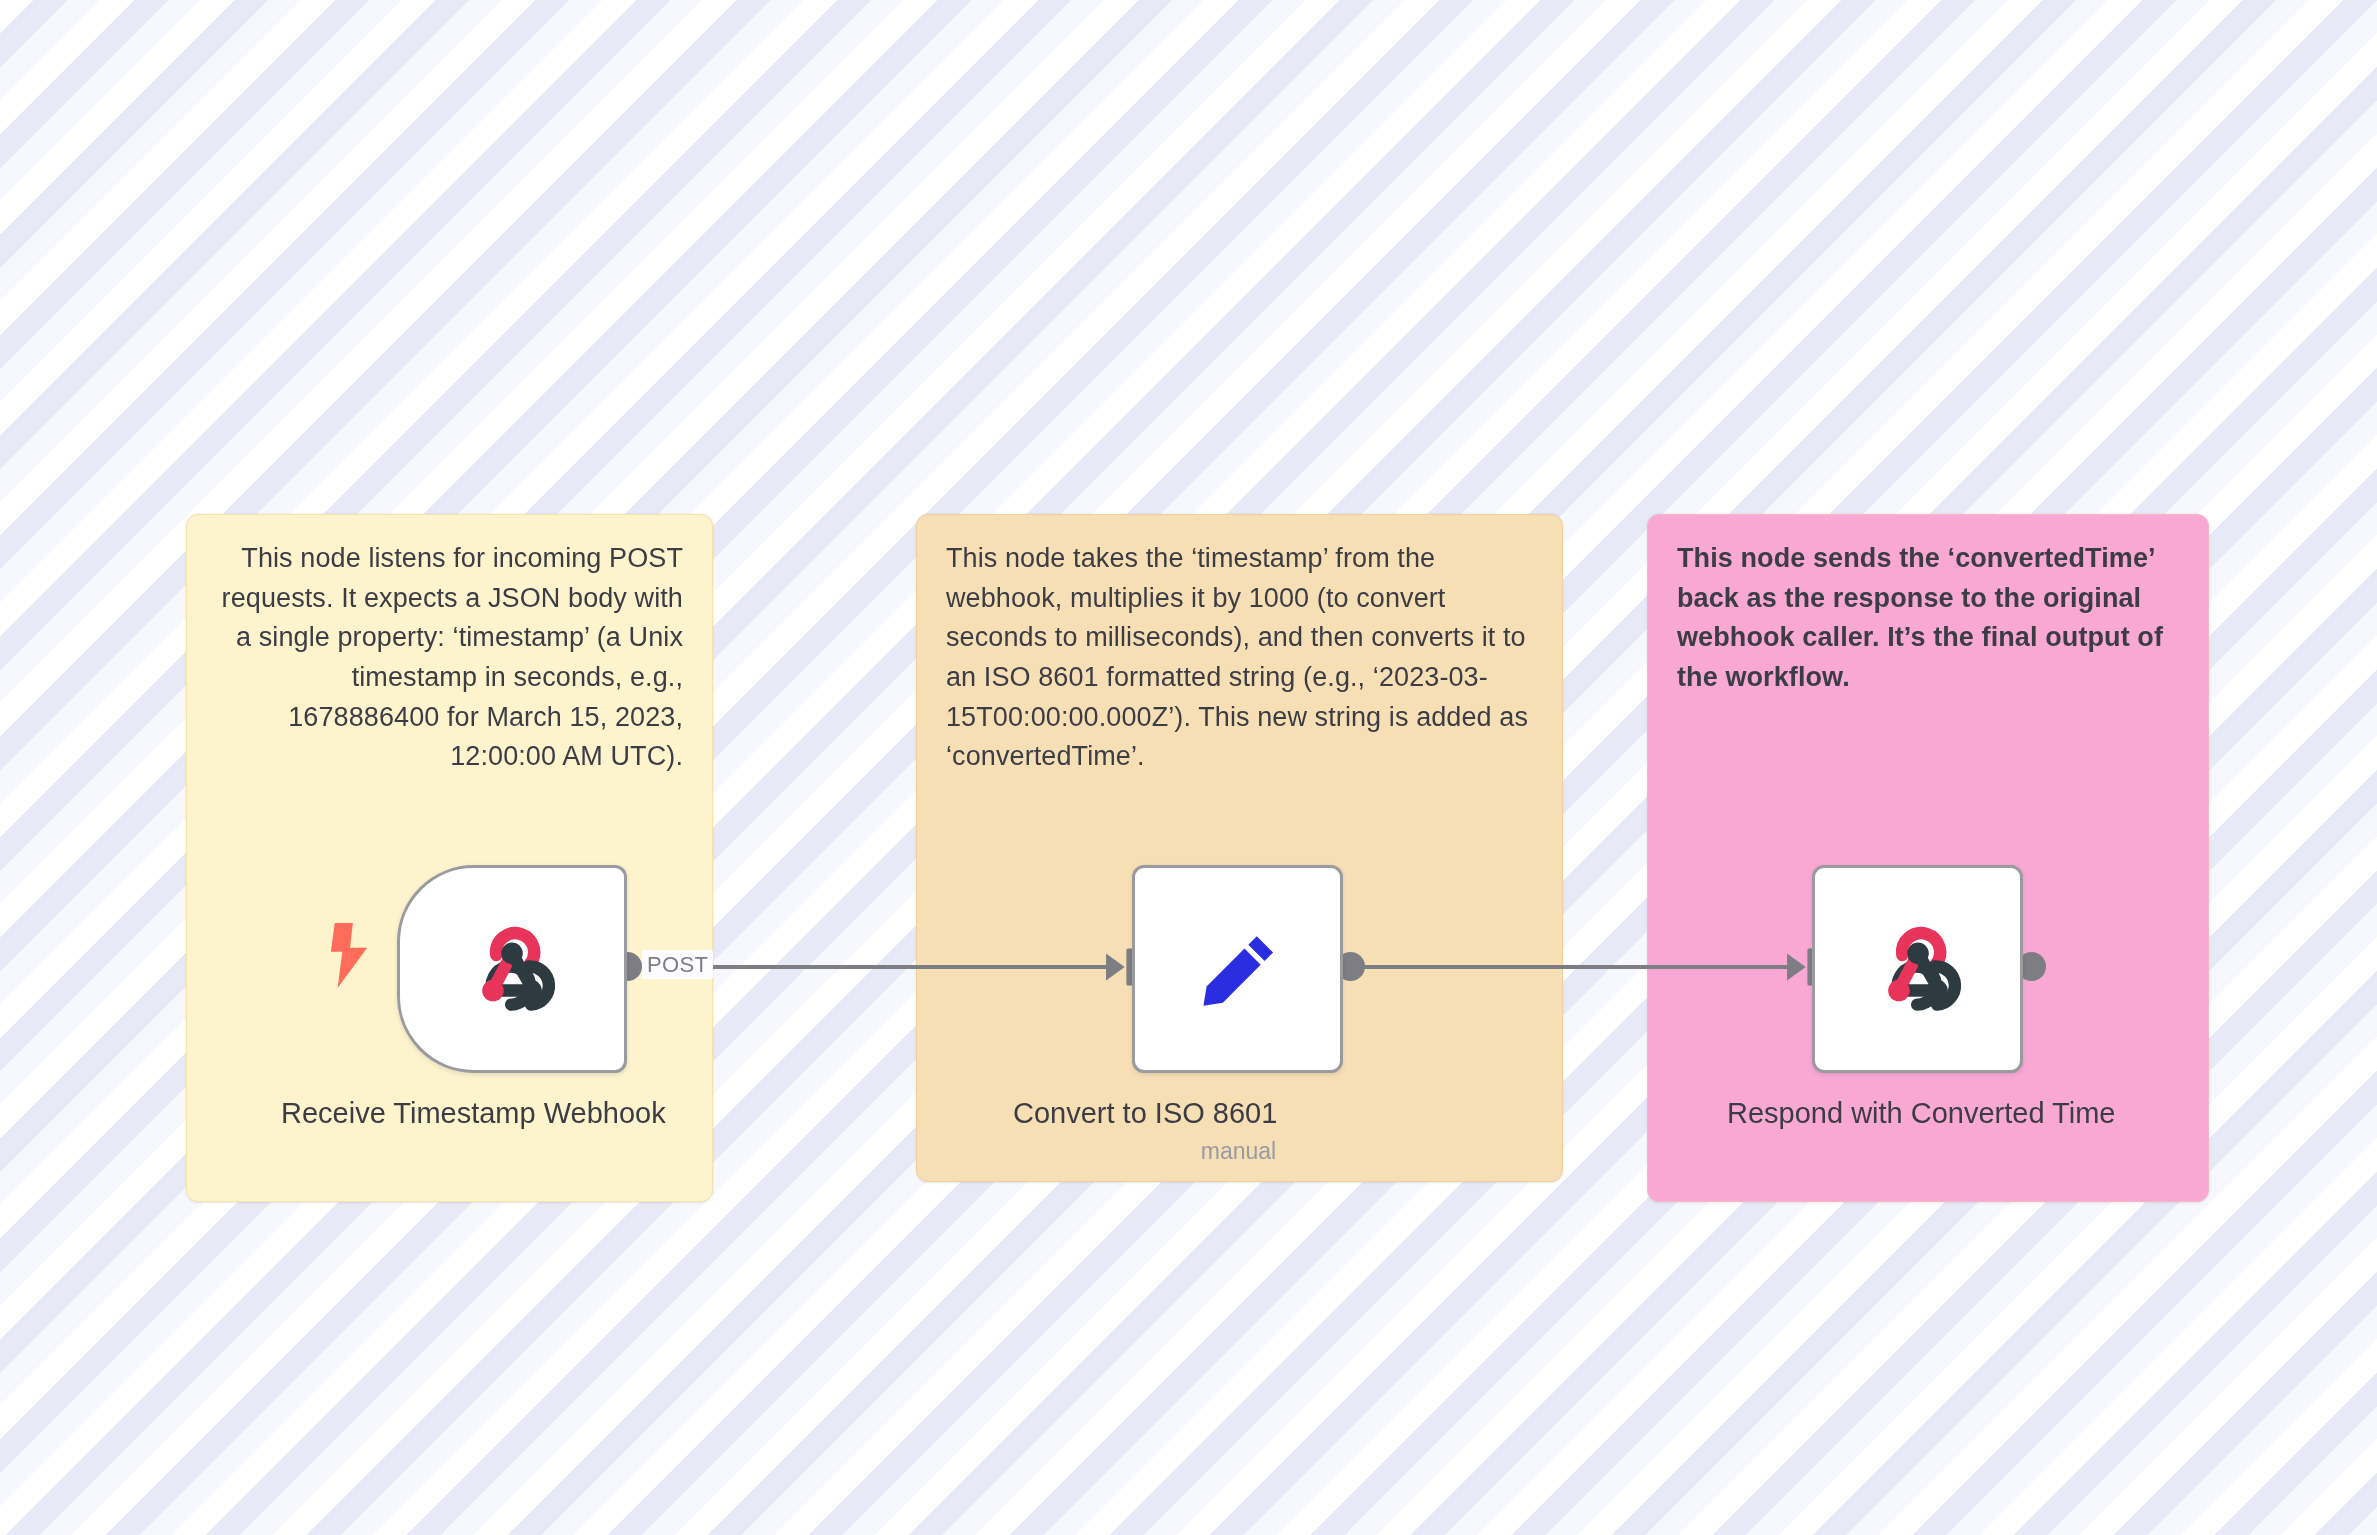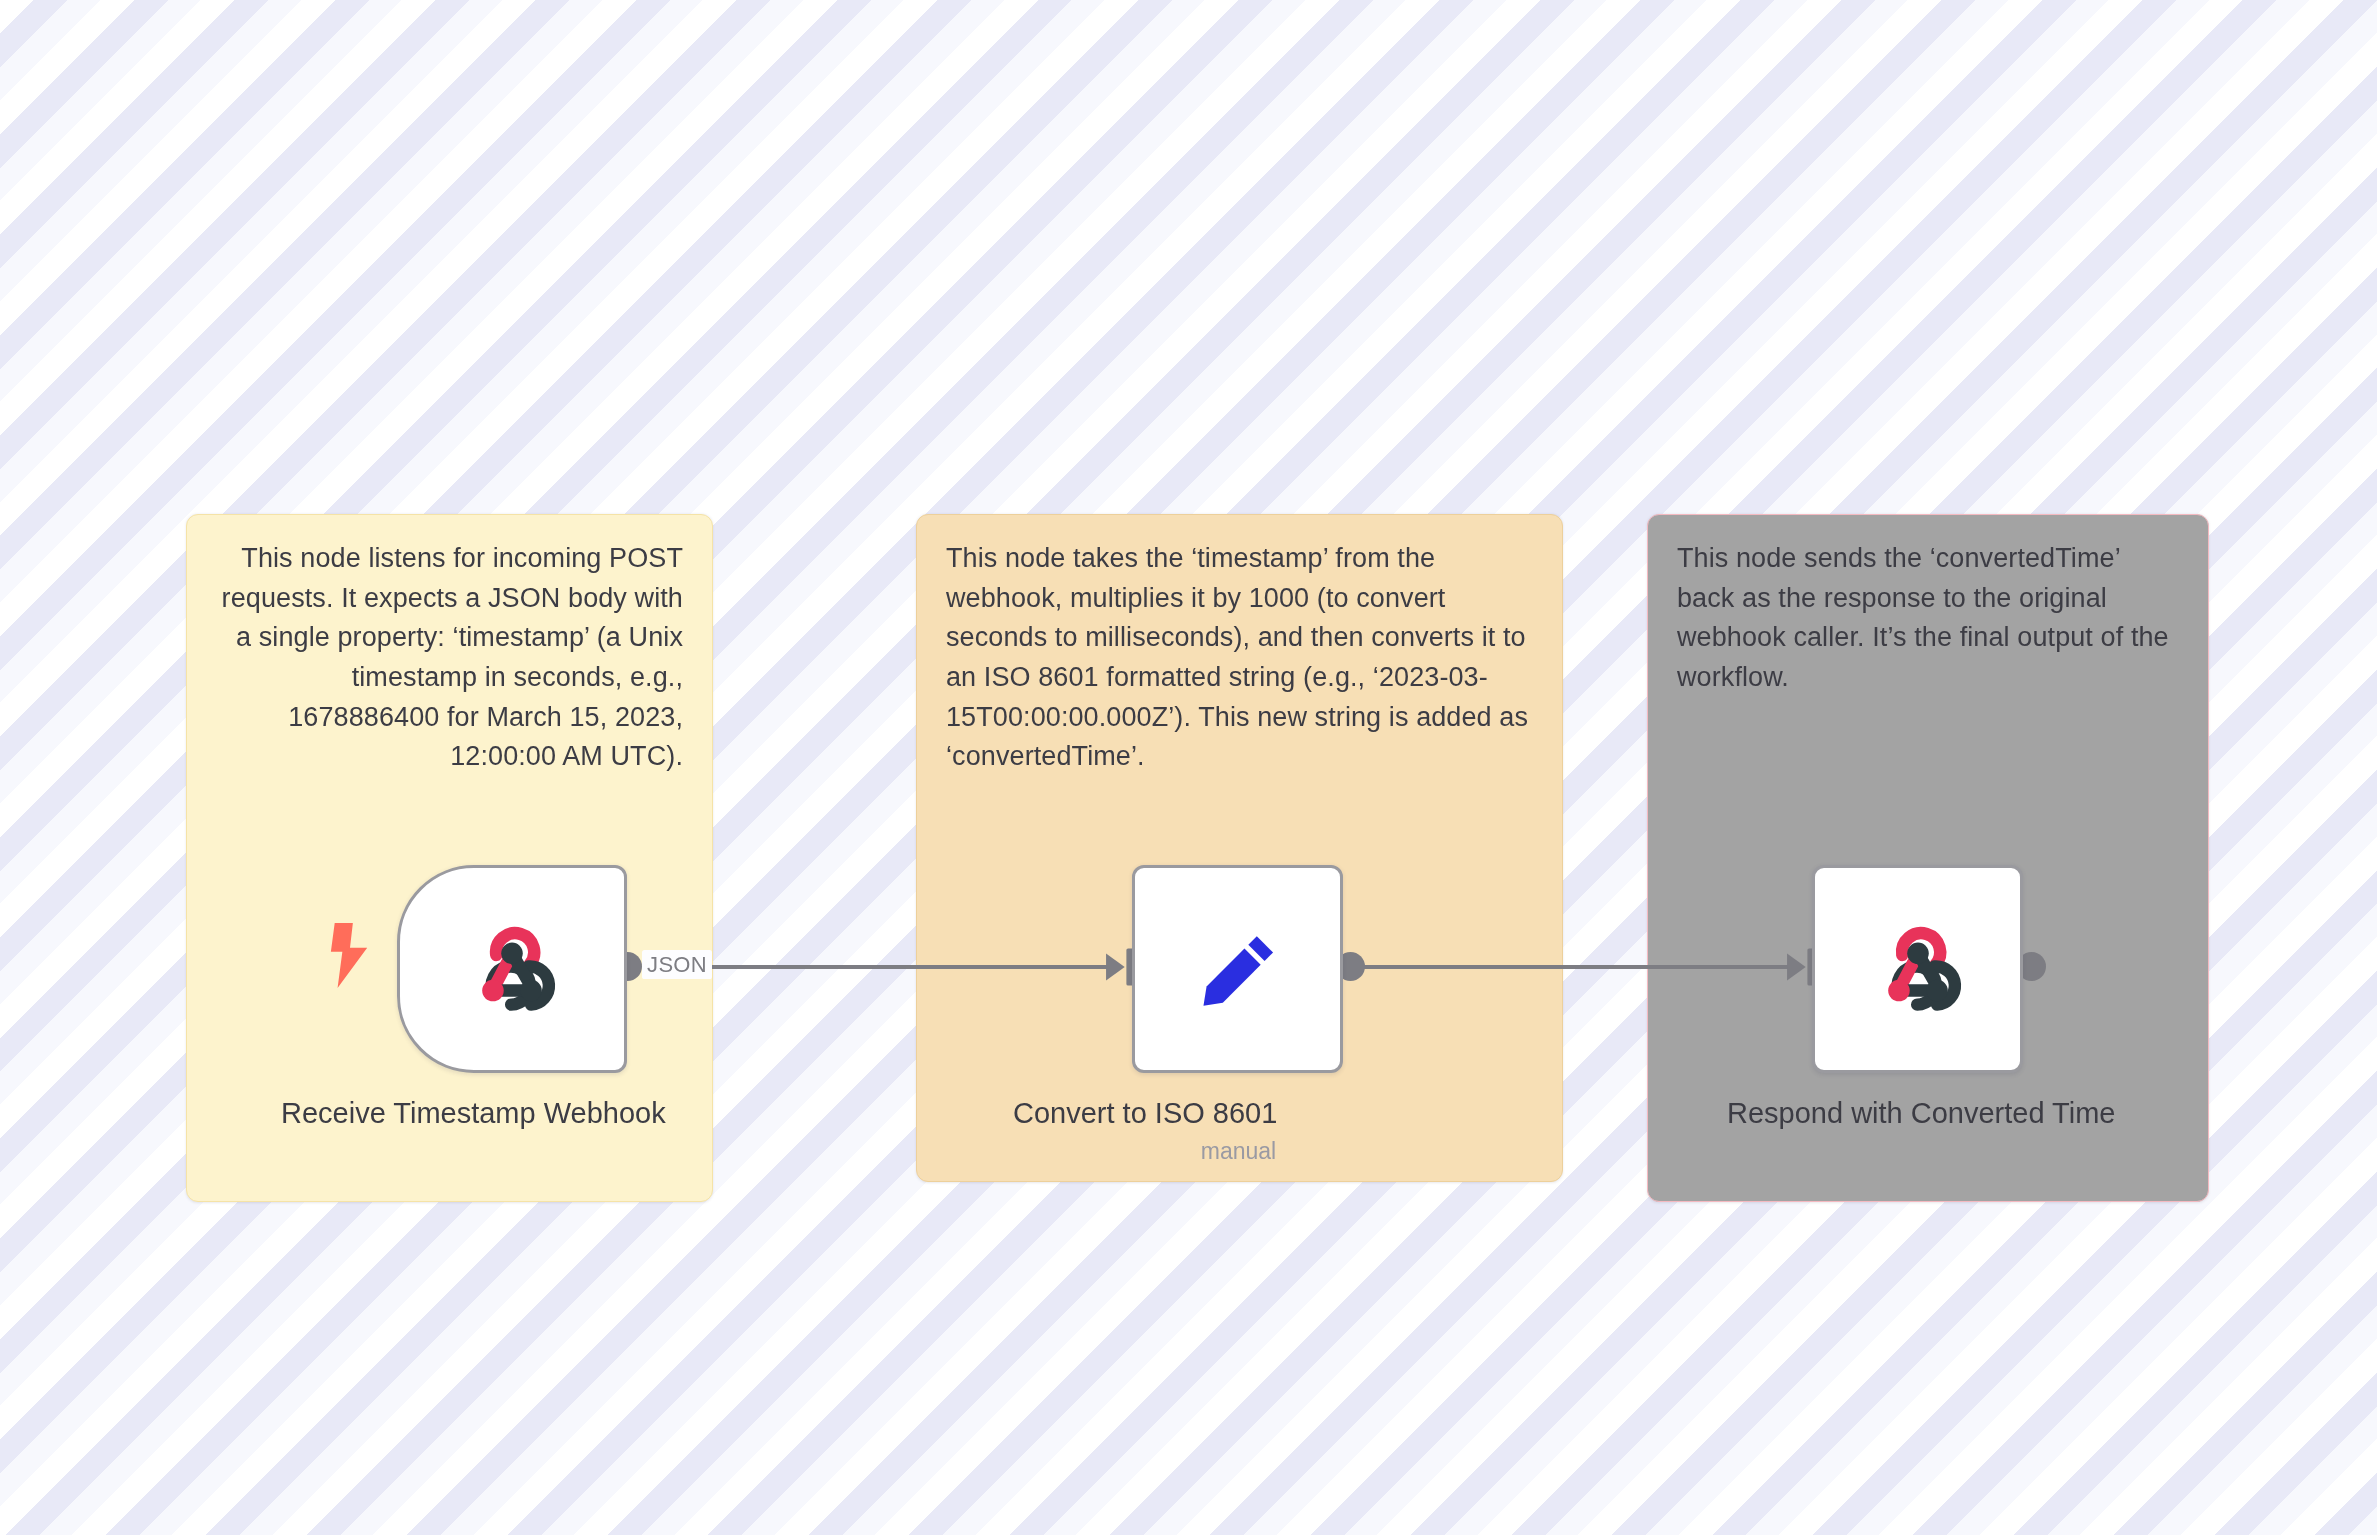--- a/index.html
+++ b/index.html
@@ -59,22 +59,23 @@
   }
   #sticky-2 {
     left: 916px; top: 514px;
     width: 647px; height: 668px;
     background: #f7dfb5;
     border: 0.9px solid #edd09b;
   }
   #sticky-3 {
     left: 1647px; top: 514px;
     width: 562px; height: 688px;
-    background: #a3a3a3;
+    background: #f9a8d4;
     border: 0.9px solid #f4b9c0;
+    font-weight: bold;
   }
 
   
   .node {
     position: absolute;
     background: #ffffff;
     border: 3.4px solid #9a9a9f;
     box-sizing: border-box;
     display: flex;
     align-items: center;
@@ -174,21 +175,21 @@
   <div class="sticky" id="sticky-2">
     <div class="note-text">This node takes the ‘timestamp’ from the webhook, multiplies it by 1000 (to convert seconds to milliseconds), and then converts it to an ISO 8601 formatted string (e.g., ‘2023-03-15T00:00:00.000Z’). This new string is added as ‘convertedTime’.</div>
   </div>
 
   <div class="sticky" id="sticky-3">
     <div class="note-text">This node sends the ‘convertedTime’ back as the response to the original webhook caller. It’s the final output of the workflow.</div>
   </div>
 
   <div class="conn-line" id="conn-line-1"></div>
   <div class="out-dot" id="out-dot-1"></div>
-  <div class="conn-label" id="conn-label-1">JSON</div>
+  <div class="conn-label" id="conn-label-1">POST</div>
   <div class="in-marker" id="in-marker-1">
     <svg width="34" height="44" viewBox="0 0 40 52">
       <polygon points="0,10 22,26 0,42" fill="#7d7d83"></polygon>
       <rect x="24" y="4" width="14" height="44" rx="2" fill="#7d7d83"></rect>
     </svg>
   </div>
 
   <div class="conn-line" id="conn-line-2"></div>
   <div class="out-dot" id="out-dot-2"></div>
   <div class="in-marker" id="in-marker-2">

